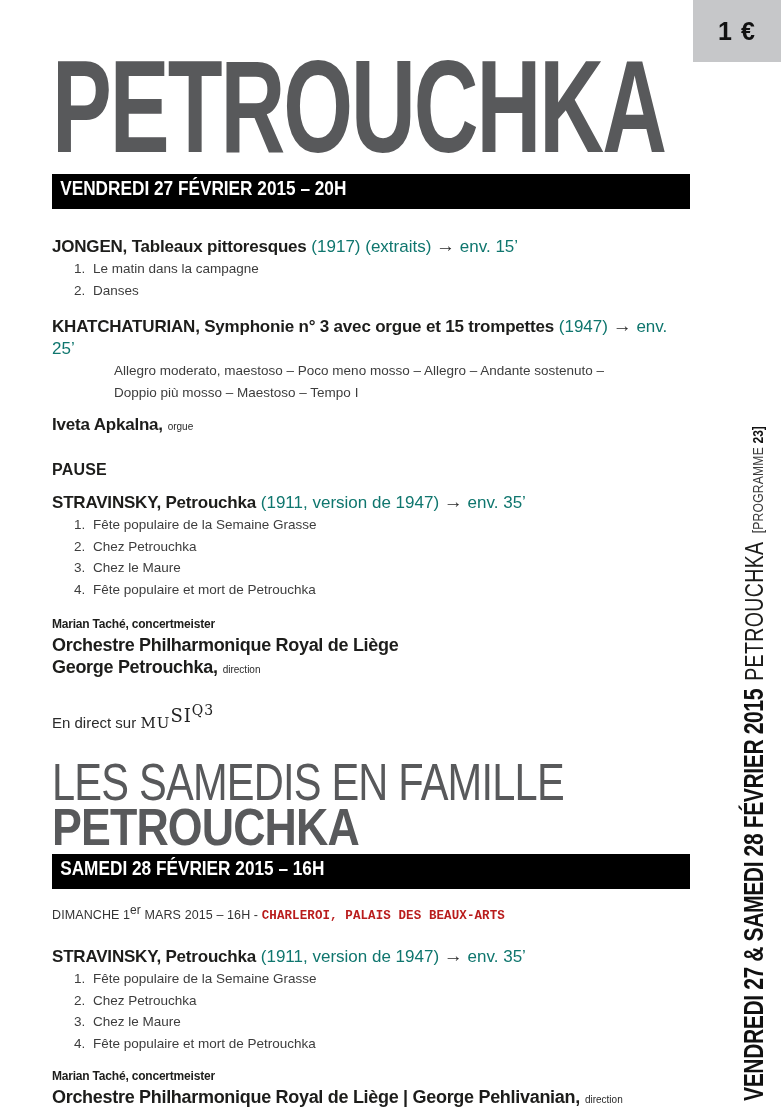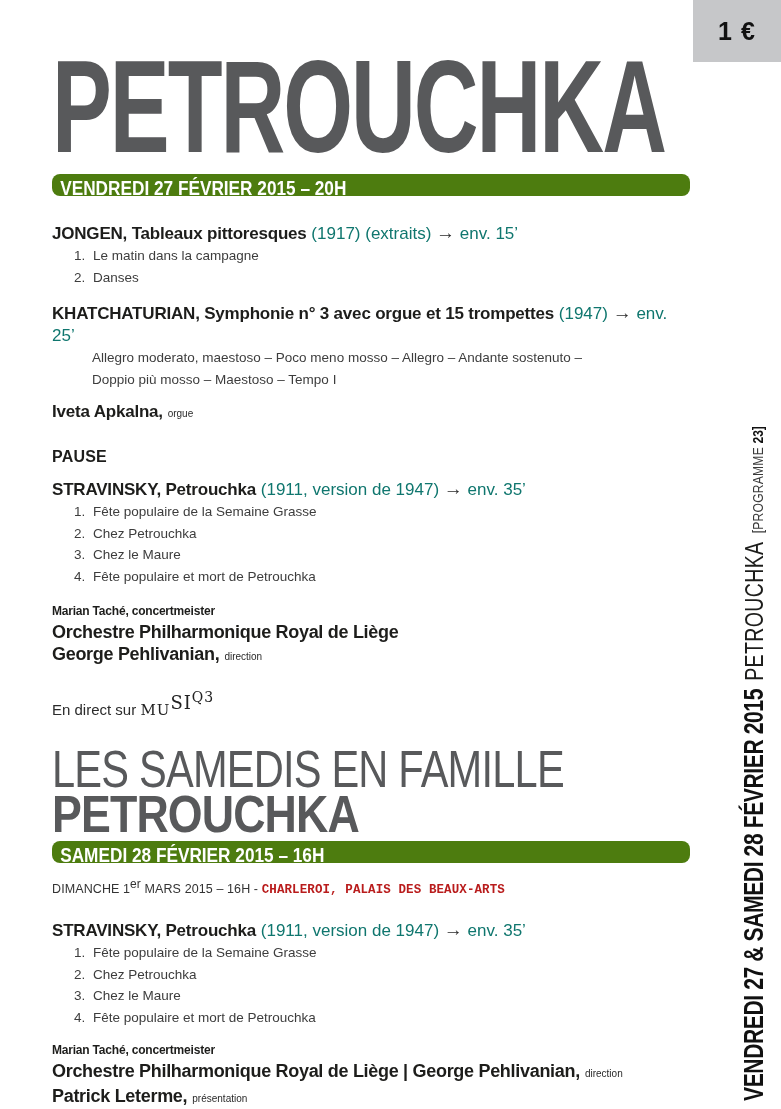--- a/index.html
+++ b/index.html
@@ -18,34 +18,34 @@
   
   .content { position:absolute; left:52px; top:0; width:638px; }
 
   .big-title { margin-top:54px; height:104px; overflow:visible; }
   .big-title span{
     display:inline-block; font-size:132px; font-weight:bold; line-height:0.80;
     color:#58595b; letter-spacing:-3px; white-space:nowrap;
     transform:scaleX(0.68); transform-origin:left top;
   }
   .banner {
-    margin-top:16px; height:22px; background:#4d7c0f; overflow:hidden;border-radius:8px;
+    margin-top:16px; height:35px; background:#000000; overflow:hidden;
   }
   .banner span{
     display:inline-block; color:#fff; font-weight:bold; font-size:21px;
     line-height:27px; padding-left:10px; white-space:nowrap; letter-spacing:0px;
     transform:scaleX(0.82); transform-origin:left center;
   }
   .work-head { font-size:17px; line-height:22px; color:#1d1d1b; }
   .work-head .b { font-weight:bold; letter-spacing:-0.2px; }
   .work-head .meta { font-weight:normal; color:#0f766e; }
   .work-head .arrow { font-size:19px; color:#2a2a2a; }
   .mv { display:flex; font-size:13.5px; color:#3d3d3d; line-height:21.5px; margin-left:22px; }
   .mv .num { width:19px; flex:none; }
-  .tempo { font-size:13.5px; color:#3d3d3d; line-height:21.5px; margin-left:40px; }
+  .tempo { font-size:13.5px; color:#3d3d3d; line-height:21.5px; margin-left:62px; }
   .soloist { font-size:17px; line-height:24px; }
   .soloist .b { font-weight:bold; letter-spacing:-0.2px; }
   .role { font-weight:normal; color:#2a2a2a; font-size:10px; }
   .pause { font-weight:bold; font-size:16px; letter-spacing:0.2px; }
   .credits-line1 { font-weight:bold; font-size:12px; line-height:20px; letter-spacing:-0.2px; }
   .credits-line2 { font-weight:bold; font-size:18px; line-height:22px; letter-spacing:-0.3px; }
   .credits-line3 { font-size:18px; line-height:22px; }
   .credits-line3 .b { font-weight:bold; letter-spacing:-0.3px; }
   .broadcast { font-size:15px; color:#2b2b2b; }
   .logo-mu, .logo-si, .logo-q3 { font-family:"DejaVu Serif", serif; letter-spacing:1px; color:#222; }
@@ -170,21 +170,21 @@
       <div class="mv">
         <span class="num">4.</span>
         <span>Fête populaire et mort de Petrouchka</span>
       </div>
     </div>
 
     <div class="mt14">
       <p class="credits-line1">Marian Taché, concertmeister</p>
       <p class="credits-line2">Orchestre Philharmonique Royal de Liège</p>
       <p class="credits-line3">
-        <span class="b">George Pehlivanian,</span>
+        <span class="b">George Petrouchka,</span>
         <span class="role">direction</span>
       </p>
     </div>
 
     <p class="broadcast mt30">
       <span>En direct sur</span>
       <span class="logo-mu">MU</span><span class="logo-si">SI</span><span class="logo-q3">Q3</span>
     </p>
 
     <div class="series-title">

